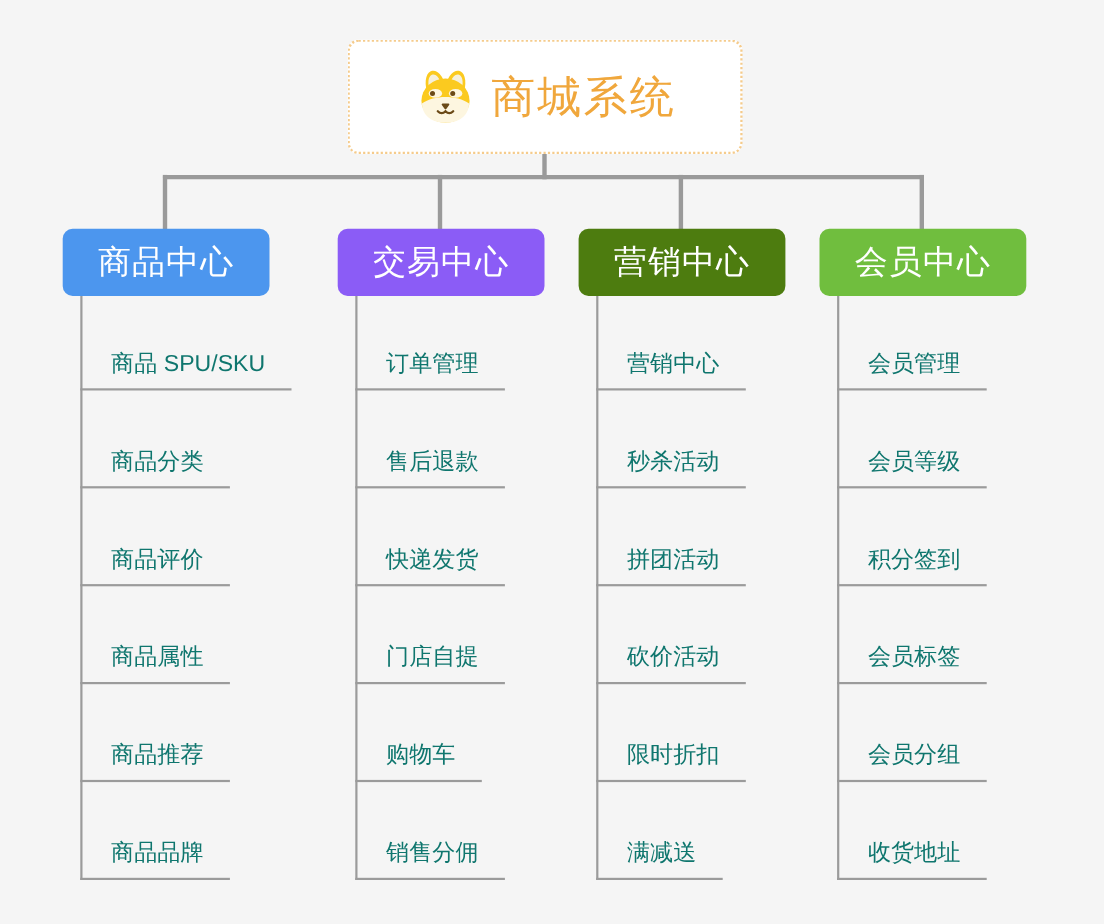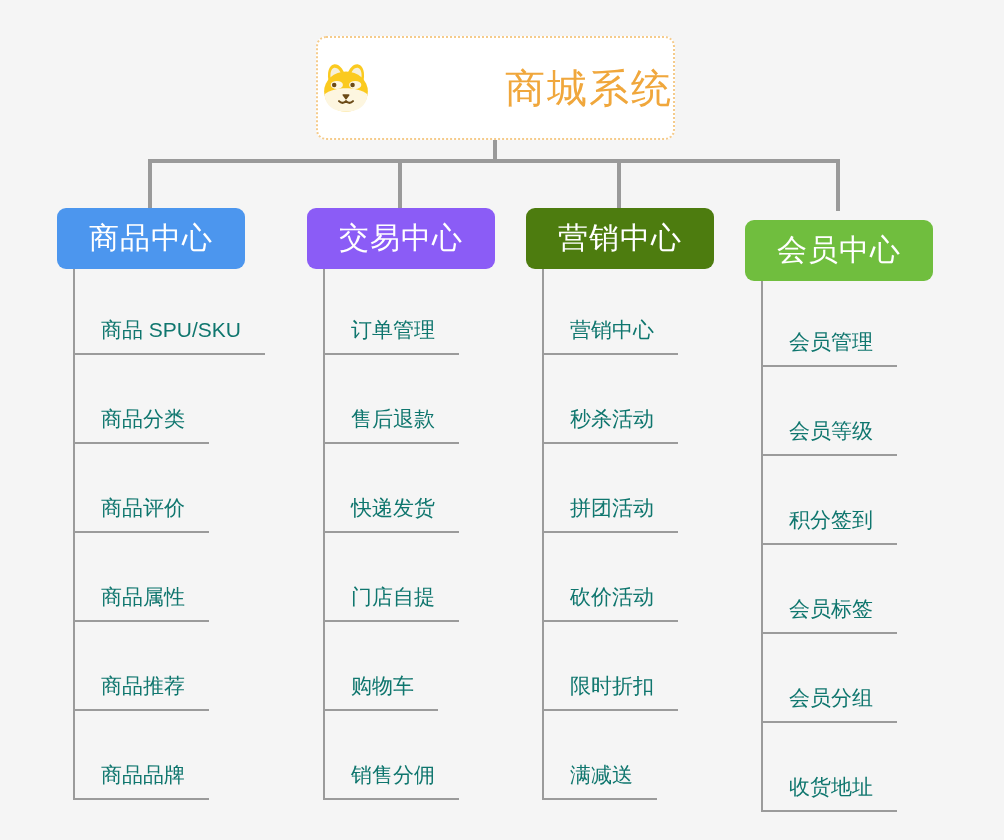--- a/index.html
+++ b/index.html
@@ -15,21 +15,21 @@
   
   .root-node {
     position: absolute;
     left: 316px; top: 36px;
     width: 359px; height: 104px;
     background: #ffffff;
     border: 2px dotted #f5cb8b;
     border-radius: 10px;
     display: flex;
     align-items: center;
-    justify-content: space-between;
+    justify-content: center;
     gap: 14px;
     z-index: 3;
   }
   .root-title {
     font-size: 40px;
     color: #f0a73c;
     letter-spacing: 2px;
     white-space: nowrap;
   }
   .root-icon { width: 56px; height: 56px; flex: 0 0 auto; }
@@ -42,21 +42,21 @@
   .drop-1 { left: 148px; }
   .drop-2 { left: 398px; }
   .drop-3 { left: 617px; }
   .drop-4 { left: 836px; }
 
   
   .branch { position: absolute; top: 208px; width: 188px; }
   .branch:nth-child(1) { left: 57px;  }
   .branch:nth-child(2) { left: 307px; }
   .branch:nth-child(3) { left: 526px; }
-  .branch:nth-child(4) { left: 745px; margin-top: 12px; }
+  .branch:nth-child(4) { left: 745px; }
 
   .branch-header {
     position: relative;
     width: 188px; height: 61px;
     border-radius: 9px;
     display: flex;
     align-items: center;
     justify-content: center;
     color: #ffffff;
     font-size: 30px;

